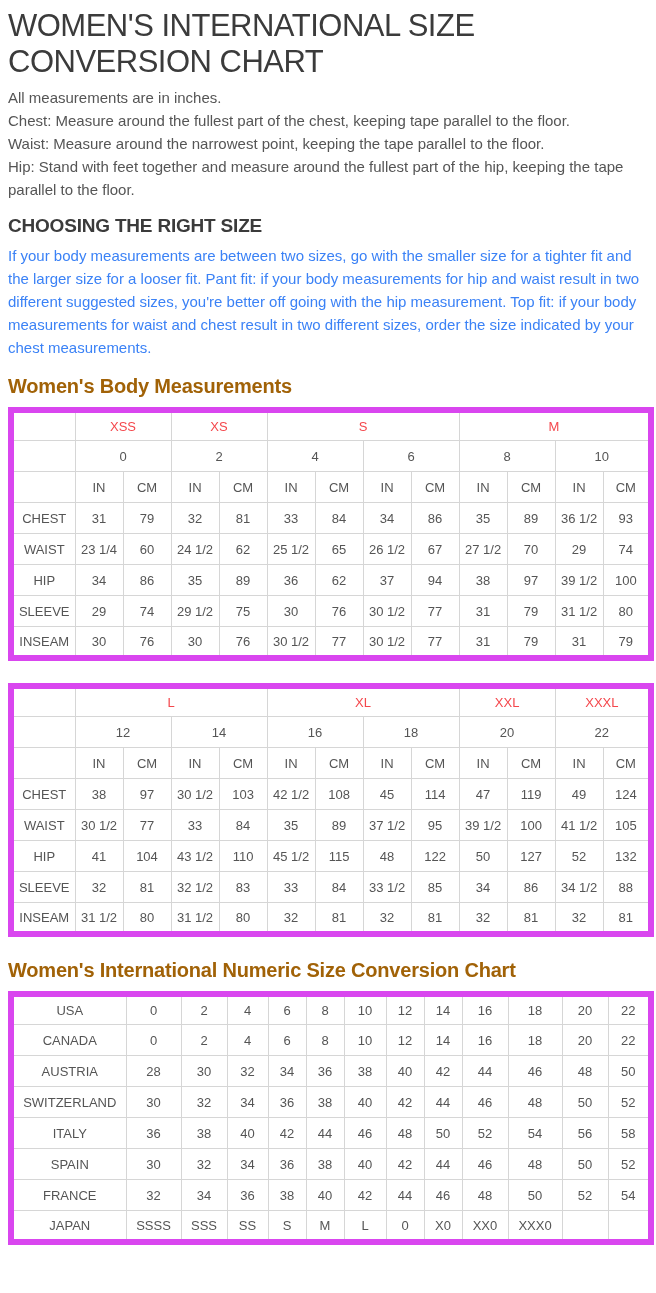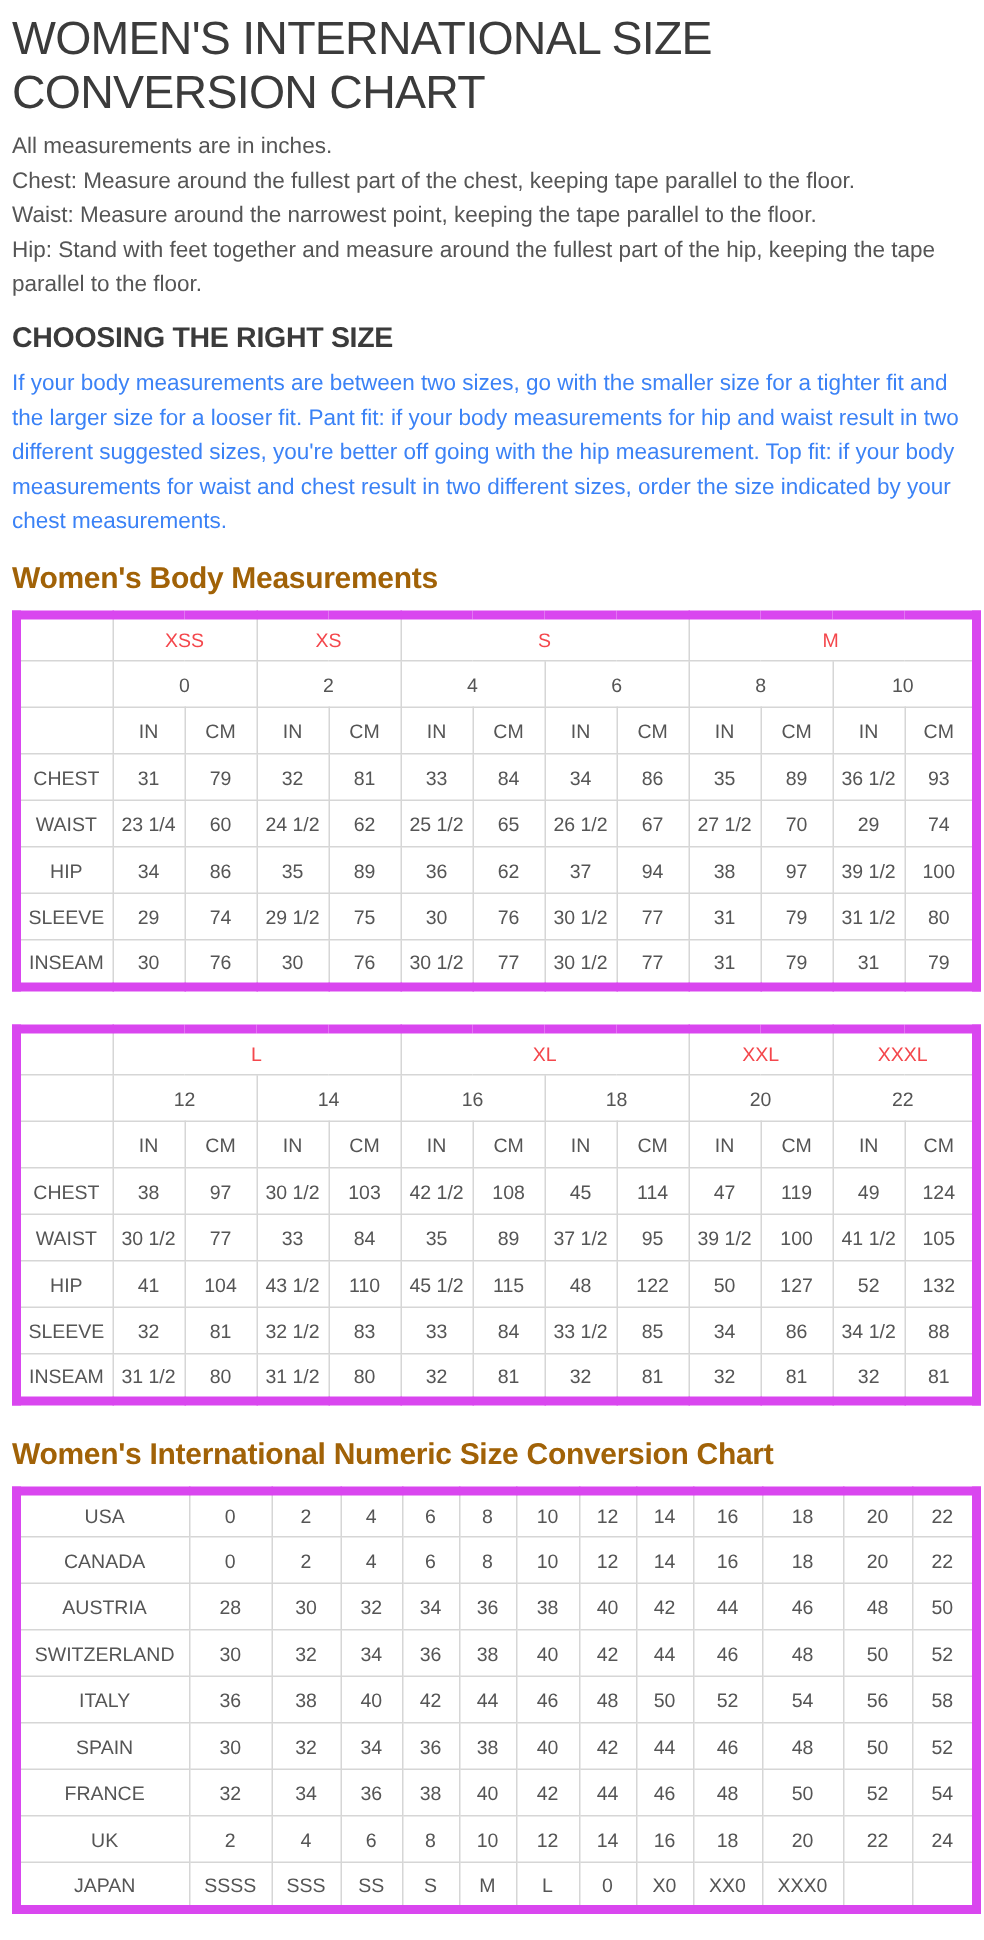--- a/index.html
+++ b/index.html
@@ -466,35 +466,20 @@
           <td data-name="table-cell">40</td>
           <td data-name="table-cell">42</td>
           <td data-name="table-cell">44</td>
           <td data-name="table-cell">46</td>
           <td data-name="table-cell">48</td>
           <td data-name="table-cell">50</td>
           <td data-name="table-cell">52</td>
           <td data-name="table-cell">54</td>
         </tr>
         <tr data-name="table-row">
-          <td data-name="row-label">UK</td>
-          <td data-name="table-cell">2</td>
-          <td data-name="table-cell">4</td>
-          <td data-name="table-cell">6</td>
-          <td data-name="table-cell">8</td>
-          <td data-name="table-cell">10</td>
-          <td data-name="table-cell">12</td>
-          <td data-name="table-cell">14</td>
-          <td data-name="table-cell">16</td>
-          <td data-name="table-cell">18</td>
-          <td data-name="table-cell">20</td>
-          <td data-name="table-cell">22</td>
-          <td data-name="table-cell">24</td>
-        </tr>
-        <tr data-name="table-row">
           <td data-name="row-label">JAPAN</td>
           <td data-name="table-cell">SSSS</td>
           <td data-name="table-cell">SSS</td>
           <td data-name="table-cell">SS</td>
           <td data-name="table-cell">S</td>
           <td data-name="table-cell">M</td>
           <td data-name="table-cell">L</td>
           <td data-name="table-cell">0</td>
           <td data-name="table-cell">X0</td>
           <td data-name="table-cell">XX0</td>

